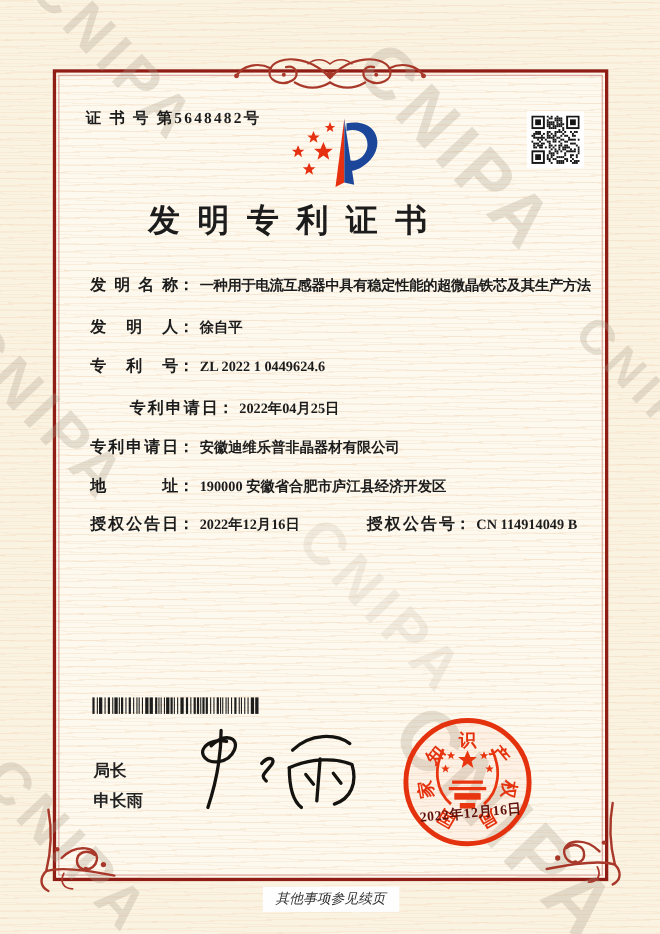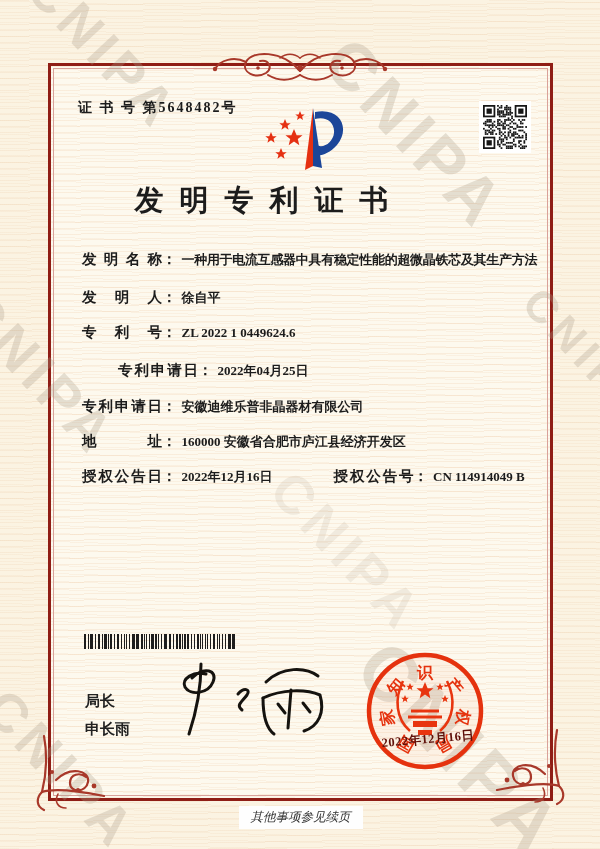--- a/index.html
+++ b/index.html
@@ -391,21 +391,21 @@
       <div class="row" style="top:73px;">
         <span class="lbl">专利号</span><span class="colon">：</span><span class="val">ZL 2022 1 0449624.6</span>
       </div>
       <div class="row" style="top:111px;margin-left:36px;">
         <span class="lbl">专利申请日</span><span class="colon">：</span><span class="val">2022年04月25日</span>
       </div>
       <div class="row" style="top:147px;">
         <span class="lbl">专利申请日</span><span class="colon">：</span><span class="val">安徽迪维乐普非晶器材有限公司</span>
       </div>
       <div class="row" style="top:182px;">
-        <span class="lbl">地址</span><span class="colon">：</span><span class="val">160000 安徽省合肥市庐江县经济开发区</span>
+        <span class="lbl">地址</span><span class="colon">：</span><span class="val">190000 安徽省合肥市庐江县经济开发区</span>
       </div>
       <div class="row" style="top:217px;">
         <span class="lbl">授权公告日</span><span class="colon">：</span><span class="val val-gap">2022年12月16日</span><span class="lbl">授权公告号</span><span class="colon">：</span><span class="val">CN 114914049 B</span>
       </div>
     </div>
 
 
     <div class="barcode" id="barcode"><i style="width: 2px; margin-right: 2px;"></i><i style="width: 1px; margin-right: 1px;"></i><i style="width: 3px; margin-right: 2px;"></i><i style="width: 1px; margin-right: 2px;"></i><i style="width: 2px; margin-right: 2px;"></i><i style="width: 1px; margin-right: 1px;"></i><i style="width: 3px; margin-right: 1px;"></i><i style="width: 1px; margin-right: 1px;"></i><i style="width: 2px; margin-right: 2px;"></i><i style="width: 1px; margin-right: 2px;"></i><i style="width: 2px; margin-right: 2px;"></i><i style="width: 1px; margin-right: 2px;"></i><i style="width: 1px; margin-right: 1px;"></i><i style="width: 1px; margin-right: 2px;"></i><i style="width: 1px; margin-right: 2px;"></i><i style="width: 3px; margin-right: 1px;"></i><i style="width: 3px; margin-right: 2px;"></i><i style="width: 2px; margin-right: 1px;"></i><i style="width: 1px; margin-right: 1px;"></i><i style="width: 1px; margin-right: 2px;"></i><i style="width: 1px; margin-right: 1px;"></i><i style="width: 3px; margin-right: 1px;"></i><i style="width: 2px; margin-right: 1px;"></i><i style="width: 1px; margin-right: 2px;"></i><i style="width: 1px; margin-right: 2px;"></i><i style="width: 3px; margin-right: 2px;"></i><i style="width: 2px; margin-right: 2px;"></i><i style="width: 1px; margin-right: 2px;"></i><i style="width: 2px; margin-right: 1px;"></i><i style="width: 2px; margin-right: 1px;"></i><i style="width: 1px; margin-right: 1px;"></i><i style="width: 2px; margin-right: 1px;"></i><i style="width: 2px; margin-right: 2px;"></i><i style="width: 1px; margin-right: 2px;"></i><i style="width: 1px; margin-right: 2px;"></i><i style="width: 2px; margin-right: 1px;"></i><i style="width: 1px; margin-right: 1px;"></i><i style="width: 1px; margin-right: 2px;"></i><i style="width: 1px; margin-right: 1px;"></i><i style="width: 1px; margin-right: 2px;"></i><i style="width: 1px; margin-right: 2px;"></i><i style="width: 2px; margin-right: 2px;"></i><i style="width: 1px; margin-right: 1px;"></i><i style="width: 1px; margin-right: 2px;"></i><i style="width: 1px; margin-right: 2px;"></i><i style="width: 1px; margin-right: 2px;"></i><i style="width: 3px; margin-right: 1px;"></i><i style="width: 3px; margin-right: 1px;"></i></div>
 
     <div class="officer">

